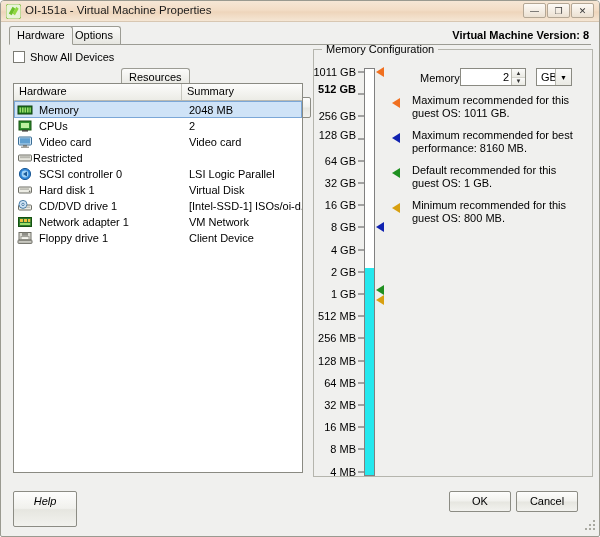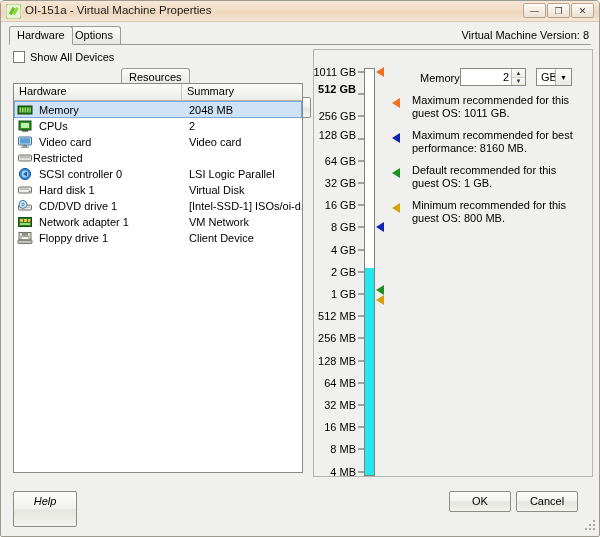--- a/index.html
+++ b/index.html
@@ -88,20 +88,21 @@
     height: 1px; background: #9c9c94;
     z-index: 1;
   }
   .vm-version {
     position: absolute;
     right: 10px; top: 3px;
     font-size: 11px;
     color: #000;
     white-space: nowrap;
     z-index: 4;
+    font-weight: bold;
   }
 
   
   .content {
     position: absolute;
     left: 8px; top: 44px;
     width: 584px; height: 436px;
   }
 
   
@@ -408,20 +409,21 @@
                 </svg></span>
               <span class="hw-name">Floppy drive 1</span>
               <span class="hw-sum">Client Device</span>
             </div>
           </div>
       </div>
     </div>
 
     <div class="right-col">
       <div class="groupbox">
+        <div class="group-title">Memory Configuration</div>
 
         <div class="memsize-label">Memory Size:</div>
         <div class="spin">
           <div class="spin-val">2</div>
           <div class="spin-arrows">
             <span>▲</span>
             <span>▼</span>
           </div>
         </div>
         <div class="unit">

